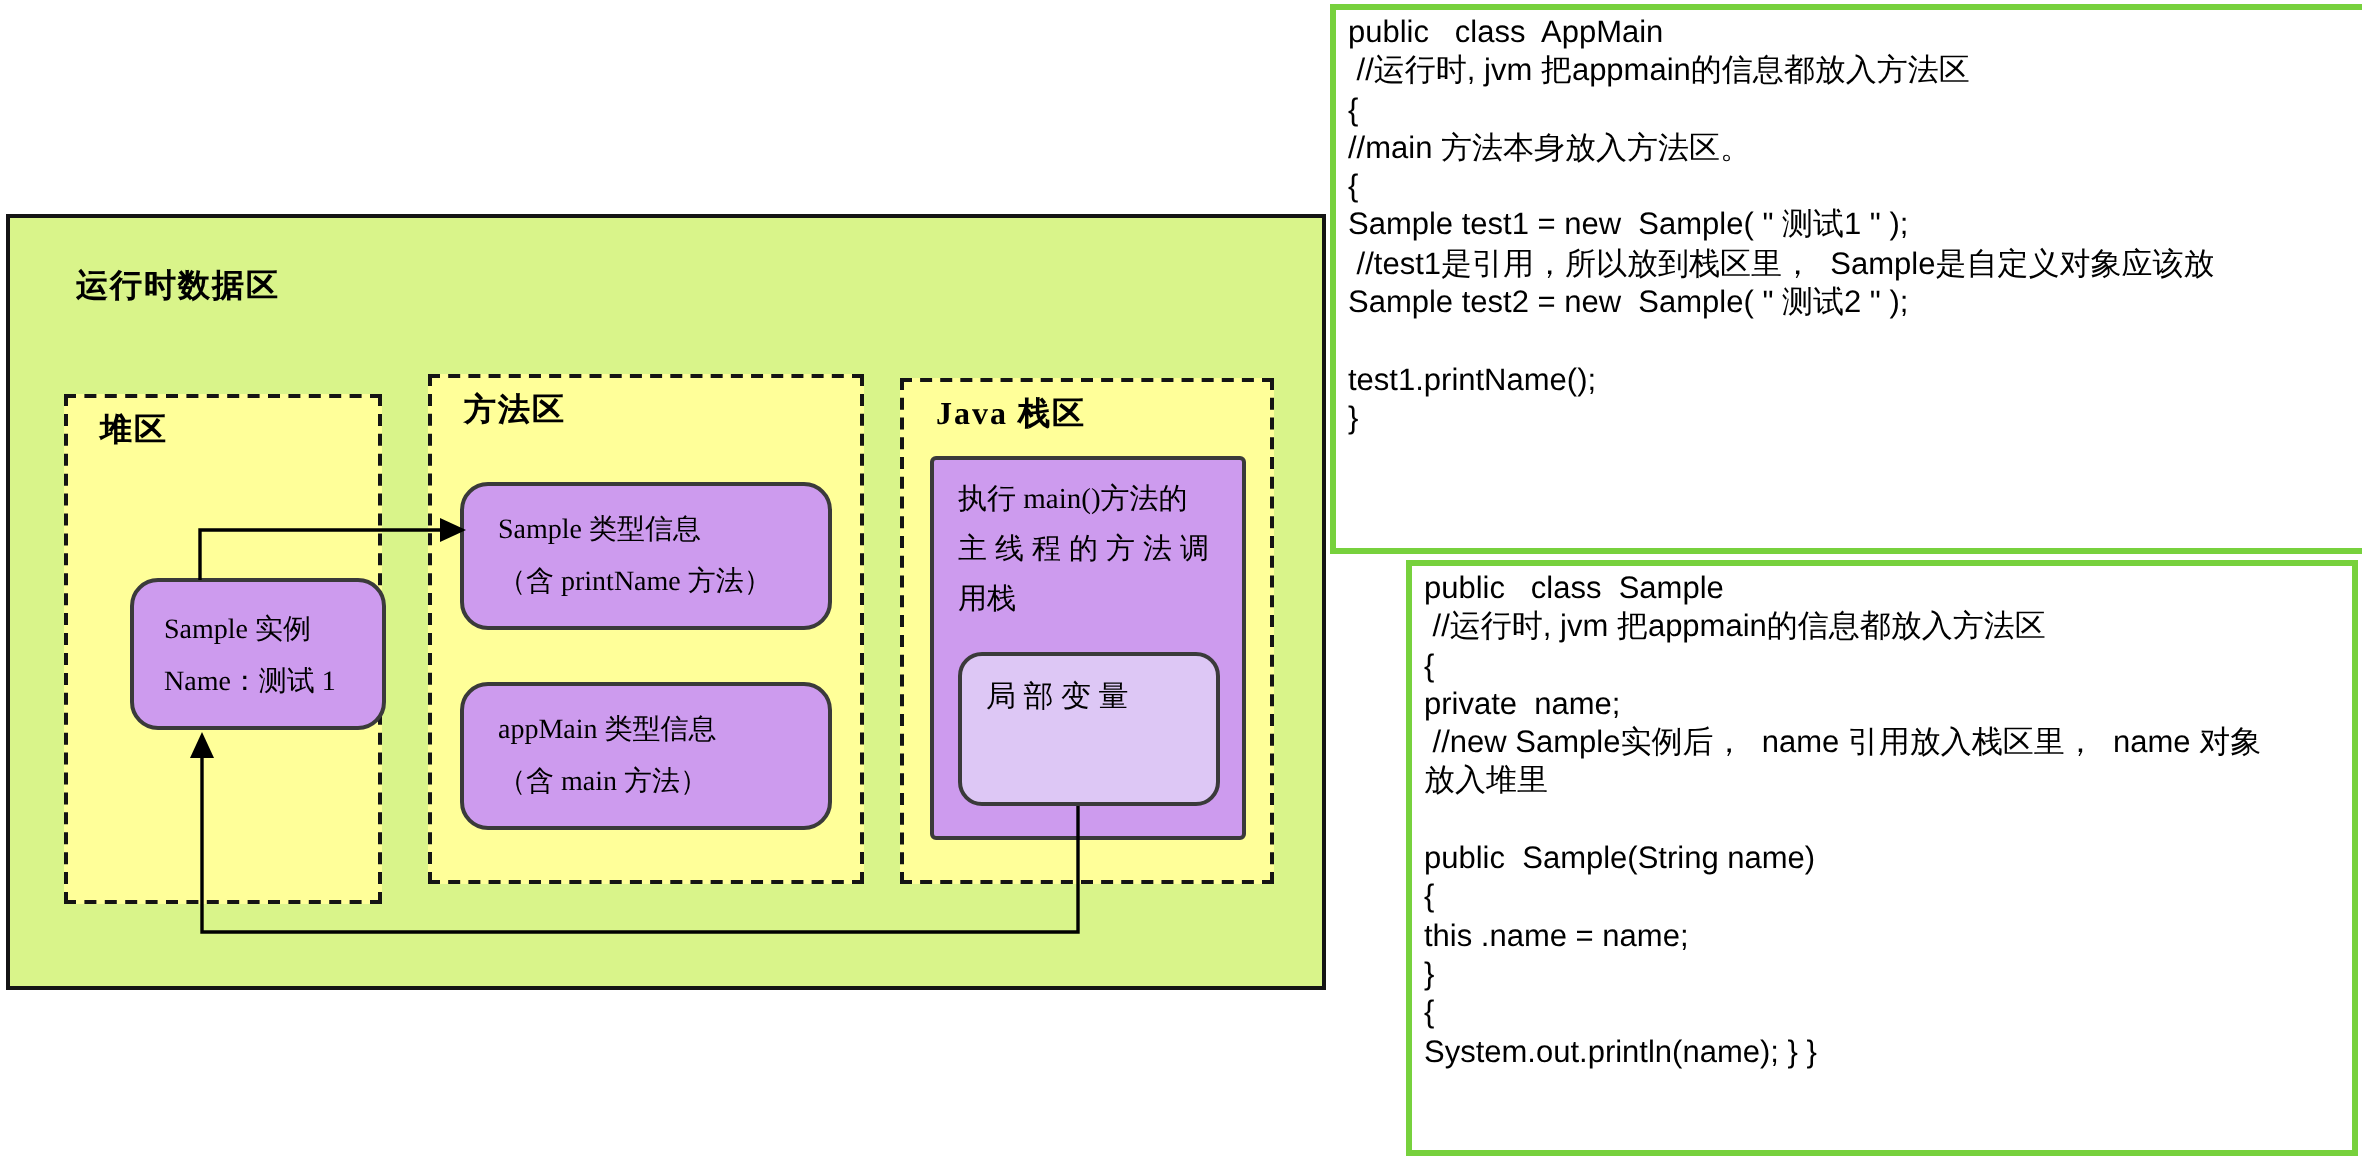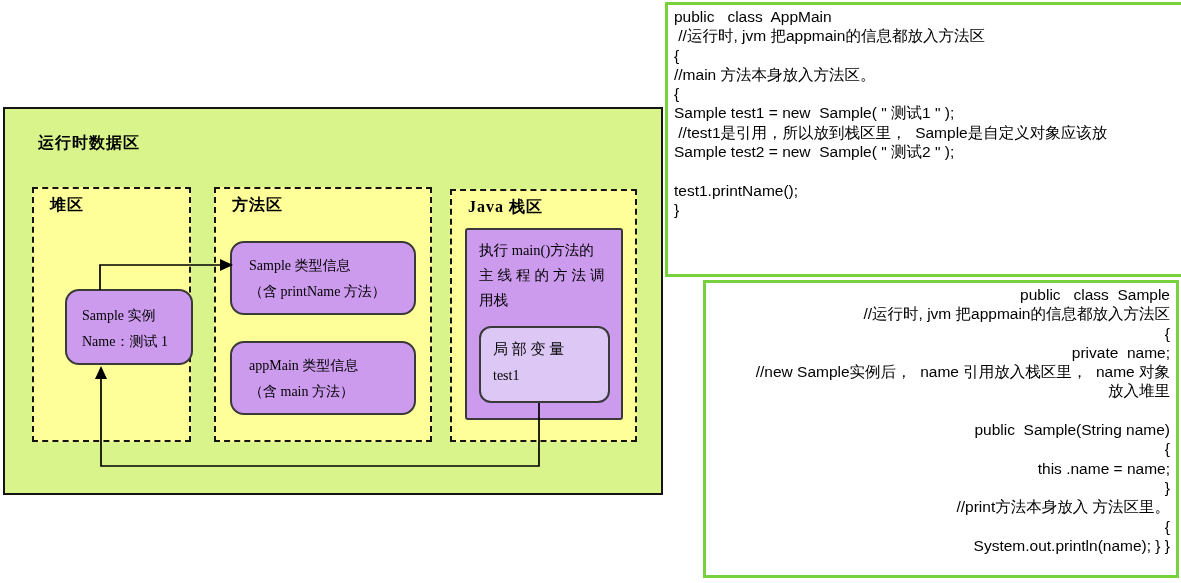--- a/index.html
+++ b/index.html
@@ -28,21 +28,21 @@
     left: 33px; top: 24px;
     font-size: 16px;
     font-weight: bold;
     letter-spacing: 1px;
   }
   .region {
     position: absolute;
     background: #ffff99;
     border: 2px dashed #141414;
   }
-  .region-heap   { left: 27px;  top: 78px; width: 159px; height: 255px; }
+  .region-heap   { left: 27px;  top: 88px; width: 159px; height: 255px; }
   .region-method { left: 209px; top: 78px; width: 218px; height: 255px; }
   .region-stack  { left: 445px; top: 80px; width: 187px; height: 253px; }
   .region-label {
     position: absolute;
     left: 16px; top: 6px;
     font-size: 16px;
     font-weight: bold;
     letter-spacing: 1px;
   }
   .pbox {
@@ -84,21 +84,21 @@
     position: absolute;
     background: #ffffff;
     border: 3px solid #77d13d;
     padding: 2px 6px;
     font-family: "Liberation Sans", "DejaVu Sans", sans-serif;
     font-size: 15.5px;
     color: #000;
     overflow: hidden;
   }
   .code-panel-appmain { left: 665px; top: 2px;   width: 521px; height: 275px; }
-  .code-panel-sample  { left: 703px; top: 280px; width: 476px; height: 298px; text-align: right; }
+  .code-panel-sample  { left: 703px; top: 280px; width: 476px; height: 298px; }
   .code-line {
     white-space: pre;
     height: 19.3px;
     line-height: 19.3px;
   }
 </style>
 </head>
 <body>
 
 <div class="canvas">
@@ -129,21 +129,20 @@
     <div class="region region-stack">
       <div class="region-label">Java 栈区</div>
     </div>
     <div class="pbox pbox-stack-frame">
       <div>执行 main()方法的</div>
       <div class="stack-line-justify">主线程的方法调</div>
       <div>用栈</div>
     </div>
     <div class="pbox pbox-local-var">
       <div class="local-var-title">局 部 变 量</div>
-      <div class="local-var-value">test1</div>
     </div>
 
     <svg class="arrow-overlay" viewBox="0 0 660 388" xmlns="http://www.w3.org/2000/svg">
 
       <g>
         <polyline points="95,181 95,156 216,156" fill="none" stroke="#000" stroke-width="1.7"></polyline>
         <polygon points="228,156 215,150 215,162" fill="#000"></polygon>
       </g>
 
       <g>
@@ -172,18 +171,17 @@
       <div class="code-line"> //运行时, jvm 把appmain的信息都放入方法区</div>
       <div class="code-line">{</div>
       <div class="code-line">private  name;</div>
       <div class="code-line"> //new Sample实例后，  name 引用放入栈区里，  name 对象</div>
       <div class="code-line">放入堆里</div>
       <div class="code-line"></div>
       <div class="code-line">public  Sample(String name)</div>
       <div class="code-line">{</div>
       <div class="code-line">this .name = name;</div>
       <div class="code-line">}</div>
-      <div class="code-line">//print方法本身放入 方法区里。</div>
       <div class="code-line">{</div>
       <div class="code-line">System.out.println(name); } }</div>
     </div>
 
 </div>
 
 </body></html>

